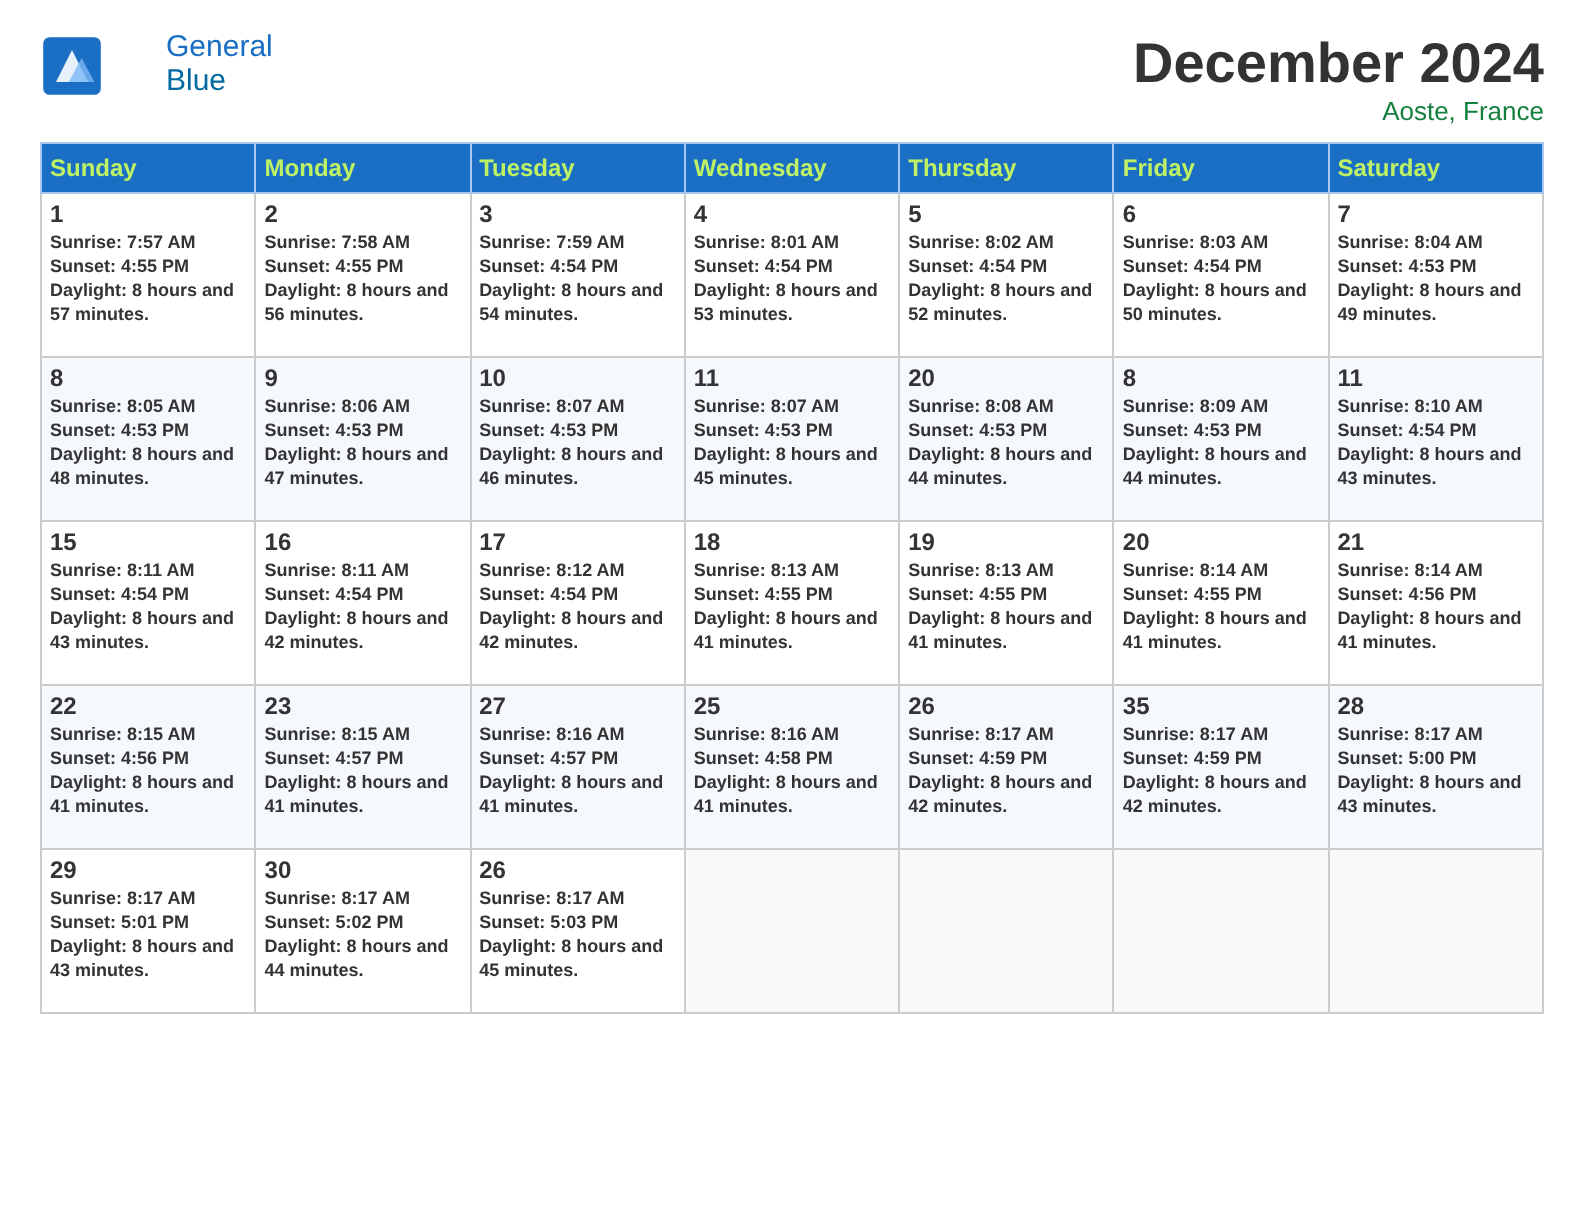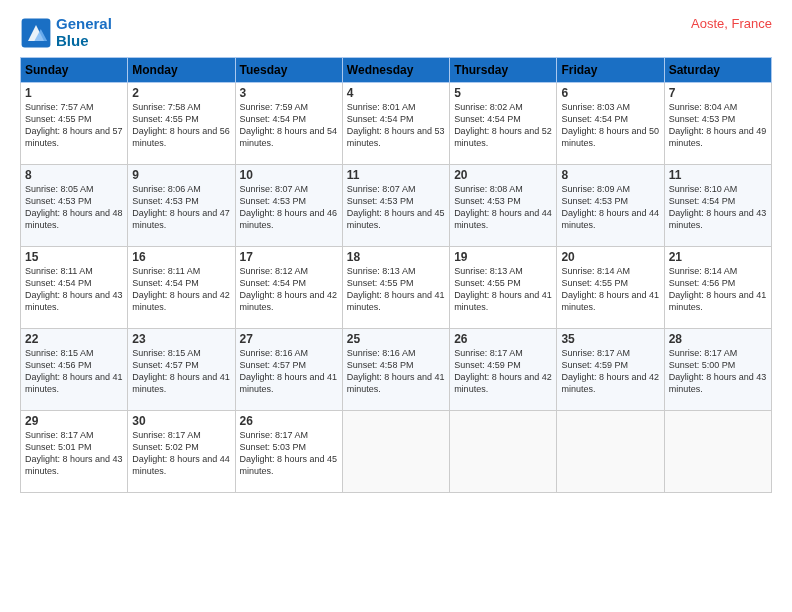--- a/index.html
+++ b/index.html
@@ -22,51 +22,52 @@
       align-items: flex-start;
       margin-bottom: 8px;
     }
     .logo {
       display: flex;
       align-items: center;
       gap: 4px;
     }
     .logo-text {
       font-size: 15px;
-      font-weight: bold;
+      font-weight: normal;
       color: #333;
       line-height: 1.1;
+      margin-left: 27px;
     }
     .logo-text span {
       color: #1a6fc4;
     }
     .logo-icon {
       width: 32px;
       height: 32px;
     }
     .title-block {
       text-align: right;
     }
     .month-title {
       font-size: 28px;
       font-weight: bold;
       color: #333;
     }
     .location {
       font-size: 13px;
-      color: #ef4444;
+      color: #15803d;
     }
     .calendar {
       width: 100%;
       border-collapse: collapse;
       table-layout: fixed;
     }
     .calendar th {
       background: #1a6fc4;
-      color: #000000;
+      color: #bef264;
       font-size: 12px;
       font-weight: bold;
       padding: 5px 4px;
       text-align: left;
       border: 1px solid #aac8ee;
     }
     .calendar td {
       border: 1px solid #ccc;
       vertical-align: top;
       padding: 3px 4px;
@@ -81,20 +82,21 @@
     .day-num {
       font-size: 12px;
       font-weight: bold;
       display: block;
       margin-bottom: 1px;
     }
     .cell-text {
       font-size: 9px;
       line-height: 1.35;
       color: #333;
+      font-weight: bold;
     }
     .empty-cell {
       background: #f9f9f9 !important;
     }
   </style>
 </head>
 <body>
 
 <div class="page">
   <div class="header">
@@ -103,20 +105,21 @@
         <rect x="2" y="2" width="36" height="36" rx="4" fill="#1a6fc4"></rect>
         <polygon points="10,30 20,10 30,30" fill="white" opacity="0.9"></polygon>
         <polygon points="18,30 26,15 34,30" fill="#7ab8f5" opacity="0.8"></polygon>
       </svg>
       <div class="logo-text">
         <div><span>General</span></div>
         <div><span style="color:#0369a1">Blue</span></div>
       </div>
     </div>
     <div class="title-block">
+      <div class="month-title">December 2024</div>
       <div class="location">Aoste, France</div>
     </div>
   </div>
 
   <table class="calendar">
     <thead>
       <tr>
         <th>Sunday</th>
         <th>Monday</th>
         <th>Tuesday</th>

